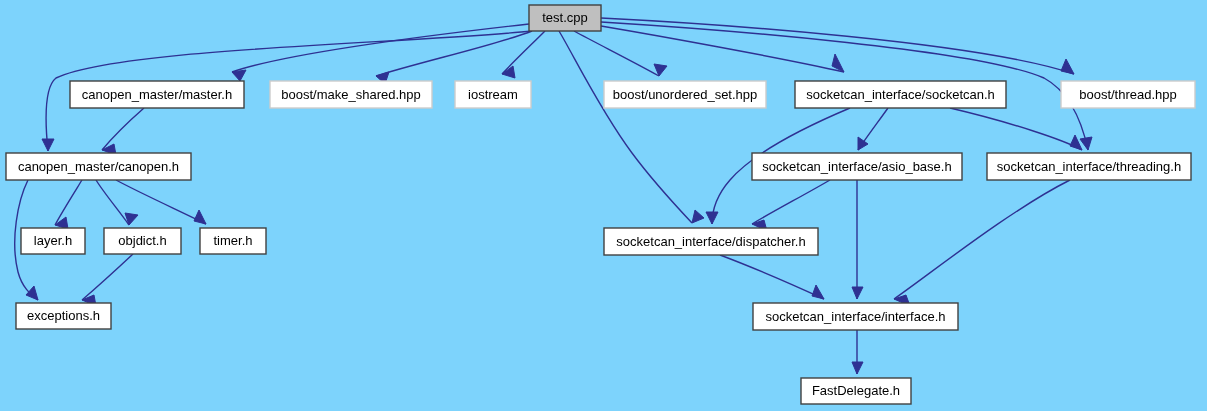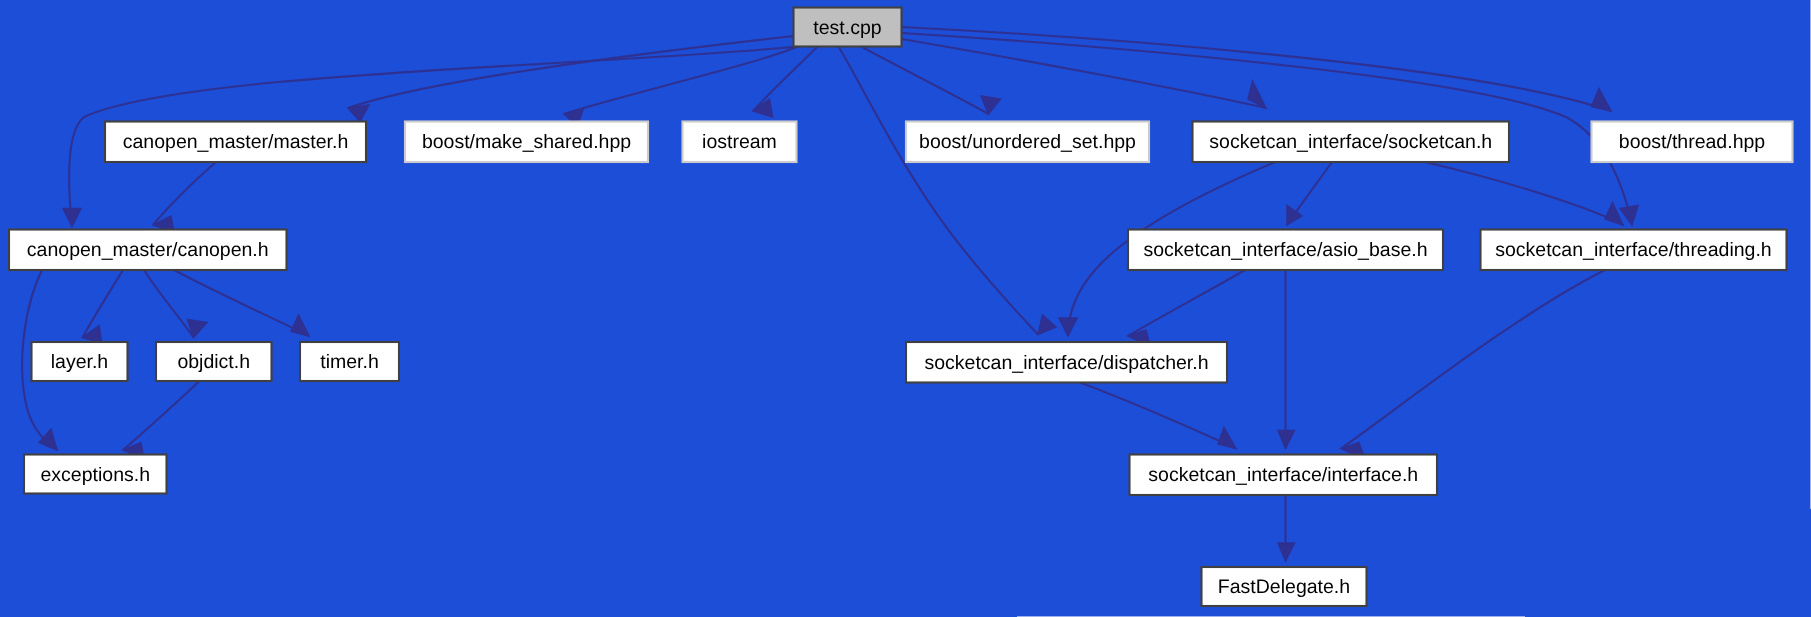--- a/index.html
+++ b/index.html
@@ -4,21 +4,21 @@
 <style>
   html, body {
     margin: 0;
     padding: 0;
     background: #ffffff;
   }
   #graph-root {
     position: relative;
     width: 1207px;
     height: 411px;
-    background: #1d4ed8;
+    background: #7dd3fc;
     font-family: "Liberation Sans", sans-serif;
     overflow: hidden;
   }
   svg.graph-svg {
     position: absolute;
     top: 0;
     left: 0;
     width: 1207px;
     height: 411px;
     display: block;

